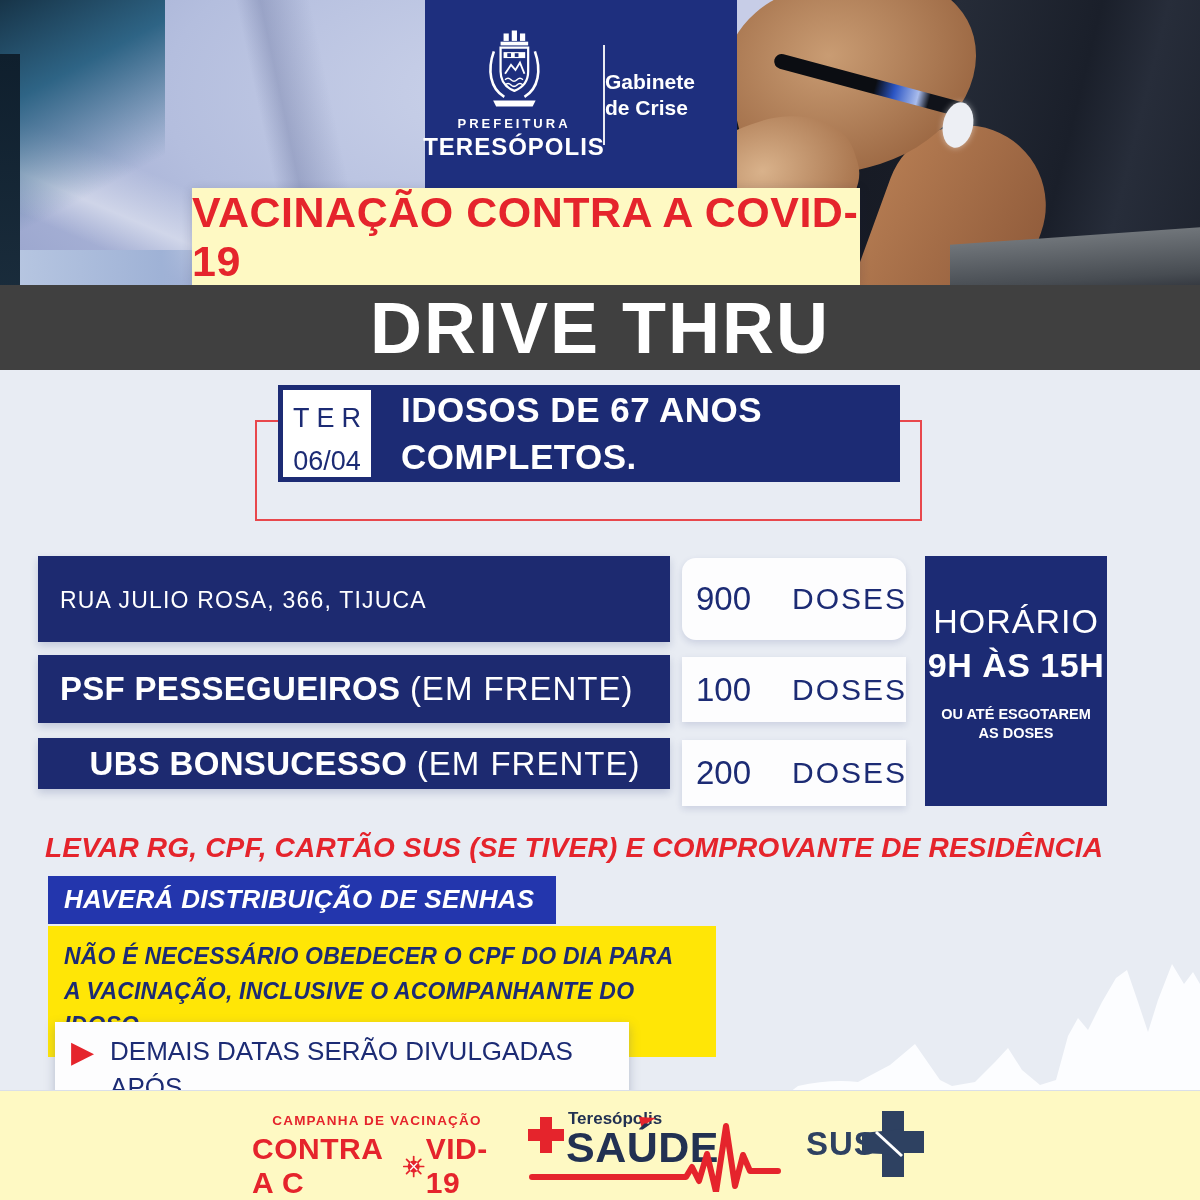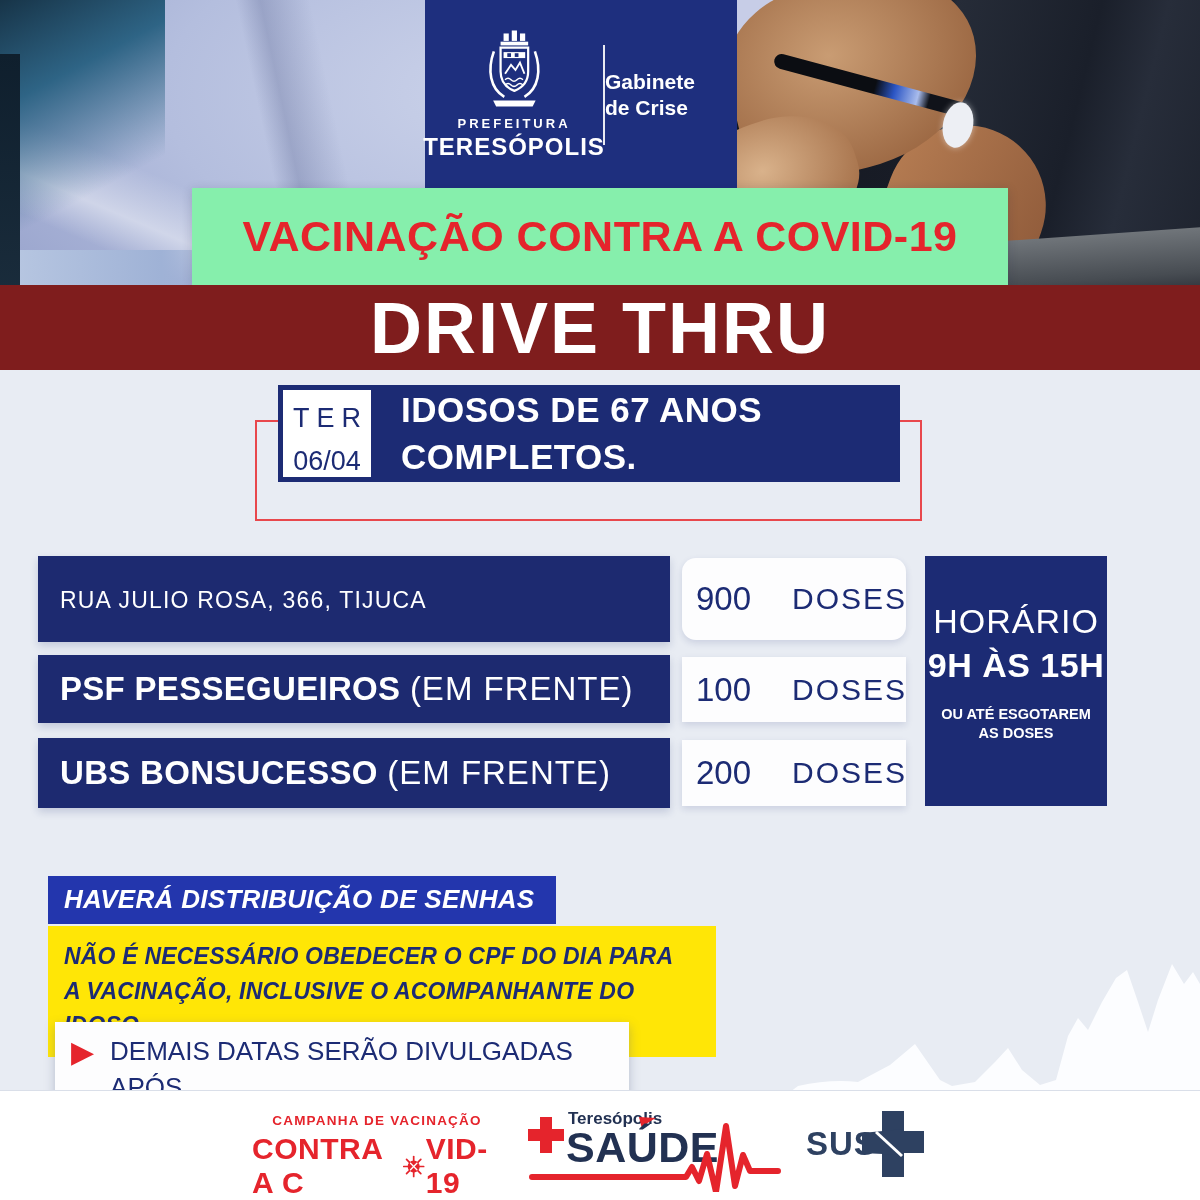--- a/index.html
+++ b/index.html
@@ -43,45 +43,45 @@
     background:linear-gradient(#70757a,#474c52 70%,#2e323a);}
   
   .header-box{position:absolute;left:425px;top:0;width:312px;height:190px;background:#1e2f7e;
     display:flex;align-items:center;}
   .hb-left{width:178px;display:flex;flex-direction:column;align-items:center;color:#fff;}
   .hb-pref{font-size:13px;font-weight:700;letter-spacing:3px;margin-top:5px;}
   .hb-city{font-size:24px;font-weight:800;letter-spacing:1px;margin-top:2px;}
   .hb-div{width:2px;height:100px;background:#fff;opacity:.9;}
   .hb-gab{color:#fff;font-size:21px;font-weight:700;line-height:1.25;white-space:pre-line;}
   
-  .title-box{position:absolute;left:192px;top:188px;width:816px;height:97px;background:#86efac;
+  .title-box{position:absolute;left:192px;top:188px;width:668px;height:97px;background:#fef9c3;
     display:flex;align-items:center;justify-content:center;box-shadow:0 2px 10px rgba(20,30,60,.18);}
   .title-box span{color:#e5242c;font-size:43px;font-weight:800;letter-spacing:.5px;}
   
-  .band{position:absolute;left:0;top:285px;width:1200px;height:85px;background:#7f1d1d;
+  .band{position:absolute;left:0;top:285px;width:1200px;height:85px;background:#404040;
     display:flex;align-items:center;justify-content:center;}
   .band span{color:#fff;font-size:72px;font-weight:800;letter-spacing:2px;}
   
   .date-outline{position:absolute;left:255px;top:420px;width:663px;height:97px;border:2px solid #e8474c;z-index:1;}
   .date-box{position:absolute;left:278px;top:385px;width:622px;height:97px;background:#1c2b74;z-index:2;
     display:flex;align-items:stretch;padding:0;}
   .date-white{margin:5px 0 5px 5px;width:88px;background:#fff;display:flex;flex-direction:column;
     align-items:center;justify-content:flex-end;color:#1c2b74;}
   .dw-day{font-size:27px;font-weight:500;letter-spacing:7px;margin-left:7px;}
   .dw-date{font-size:27px;font-weight:400;margin-top:12px;}
   .date-aud{flex:1;display:flex;align-items:center;margin-left:30px;color:#fff;
     font-size:35px;font-weight:800;line-height:1.32;white-space:pre-line;letter-spacing:.5px;}
   
   .row{position:absolute;left:38px;width:632px;background:#1d2a70;color:#fff;display:flex;
     flex-direction:column;justify-content:center;padding-left:22px;box-sizing:border-box;
     box-shadow:0 4px 8px rgba(27,42,110,.18);}
   .row-name{font-size:33px;font-weight:800;letter-spacing:.3px;white-space:nowrap;}
   .row-name .suffix{font-weight:300;letter-spacing:1px;}
   .row-addr{font-size:23px;font-weight:300;letter-spacing:1.2px;margin-top:3px;}
-  .row1{top:556px;height:86px;} .row2{top:655px;height:68px;} .row3{top:738px;height:70px;}
+  .row1{top:556px;height:86px;} .row2{top:655px;height:68px;} .row3{top:738px;height:51px;align-items:center;}
   .doses{position:absolute;left:682px;width:224px;background:#fdfdfe;color:#1c2b74;display:flex;
     align-items:center;padding-left:14px;box-sizing:border-box;box-shadow:0 3px 7px rgba(27,42,110,.14);}
   .doses .num{font-size:33px;font-weight:300;min-width:96px;}
   .doses .unit{font-size:30px;font-weight:300;letter-spacing:2px;}
   .doses1{top:558px;height:82px;border-radius:14px;} .doses2{top:657px;height:65px;} .doses3{top:740px;height:66px;}
   
   .horario{position:absolute;left:925px;top:556px;width:182px;height:250px;background:#1c2b74;color:#fff;
     display:flex;flex-direction:column;align-items:center;padding-top:46px;box-sizing:border-box;}
   .h-label{font-size:34px;font-weight:300;letter-spacing:1px;}
   .h-time{font-size:34px;font-weight:800;margin-top:5px;letter-spacing:.5px;}
@@ -93,21 +93,21 @@
     font-size:26px;font-weight:800;font-style:italic;letter-spacing:.3px;}
   .cpfbox{position:absolute;left:48px;top:926px;width:668px;box-sizing:border-box;background:#ffe606;
     color:#1c2b74;padding:13px 20px 14px 16px;font-size:23px;font-weight:800;font-style:italic;
     line-height:1.5;white-space:pre-line;letter-spacing:.2px;}
   .demais{position:absolute;left:55px;top:1022px;width:574px;box-sizing:border-box;background:#fdfdfe;
     color:#1c2b74;padding:12px 14px 14px 16px;font-size:26px;font-weight:400;line-height:1.38;
     white-space:pre-line;box-shadow:0 4px 10px rgba(90,100,135,.35);display:flex;align-items:center;}
   .demais .arrow{color:#e5242c;font-size:30px;margin-right:16px;align-self:flex-start;line-height:1.2;}
   
   .mountains{position:absolute;left:790px;top:940px;width:410px;height:152px;}
-  .footer{position:absolute;left:0;top:1090px;width:1200px;height:110px;background:#ffffff;
+  .footer{position:absolute;left:0;top:1090px;width:1200px;height:110px;background:#fef9c3;
     border-top:1px solid #dadfe9;}
   .campaign{position:absolute;left:252px;top:22px;width:250px;display:flex;flex-direction:column;align-items:center;color:#e5242c;}
   .c-top{font-size:13.5px;font-weight:700;letter-spacing:1.2px;}
   .c-main{display:flex;align-items:center;margin-top:4px;}
   .c-main span{font-size:30px;font-weight:800;letter-spacing:.5px;}
   .saude{position:absolute;left:528px;top:6px;width:255px;height:95px;}
   .s-small{position:absolute;left:40px;top:12px;color:#223152;font-size:17px;font-weight:700;}
   .s-swoosh{position:absolute;left:112px;top:18px;width:0;height:0;border-left:16px solid #e5242c;
     border-top:5px solid transparent;border-bottom:5px solid transparent;transform:rotate(-14deg);}
   .s-main{position:absolute;left:38px;top:26px;color:#223152;font-size:43px;font-weight:800;letter-spacing:0.5px;}
@@ -206,20 +206,21 @@
     <span class="unit">DOSES</span>
   </div>
 
   <div class="horario">
     <div class="h-label">HORÁRIO</div>
     <div class="h-time">9H ÀS 15H</div>
     <div class="h-note">OU ATÉ ESGOTAREM
 AS DOSES</div>
   </div>
 
+  <div class="levar">LEVAR RG, CPF, CARTÃO SUS (SE TIVER) E COMPROVANTE DE RESIDÊNCIA</div>
   <div class="havera">HAVERÁ DISTRIBUIÇÃO DE SENHAS</div>
   <div class="cpfbox">NÃO É NECESSÁRIO OBEDECER O CPF DO DIA PARA
 A VACINAÇÃO, INCLUSIVE O ACOMPANHANTE DO IDOSO.</div>
   <div class="demais">
     <span class="arrow">▶</span>
     <span>DEMAIS DATAS SERÃO DIVULGADAS APÓS
 A CHEGADA DE NOVAS DOSES DA VACINA.</span>
   </div>
 
   <svg class="mountains" viewBox="0 0 410 152">

